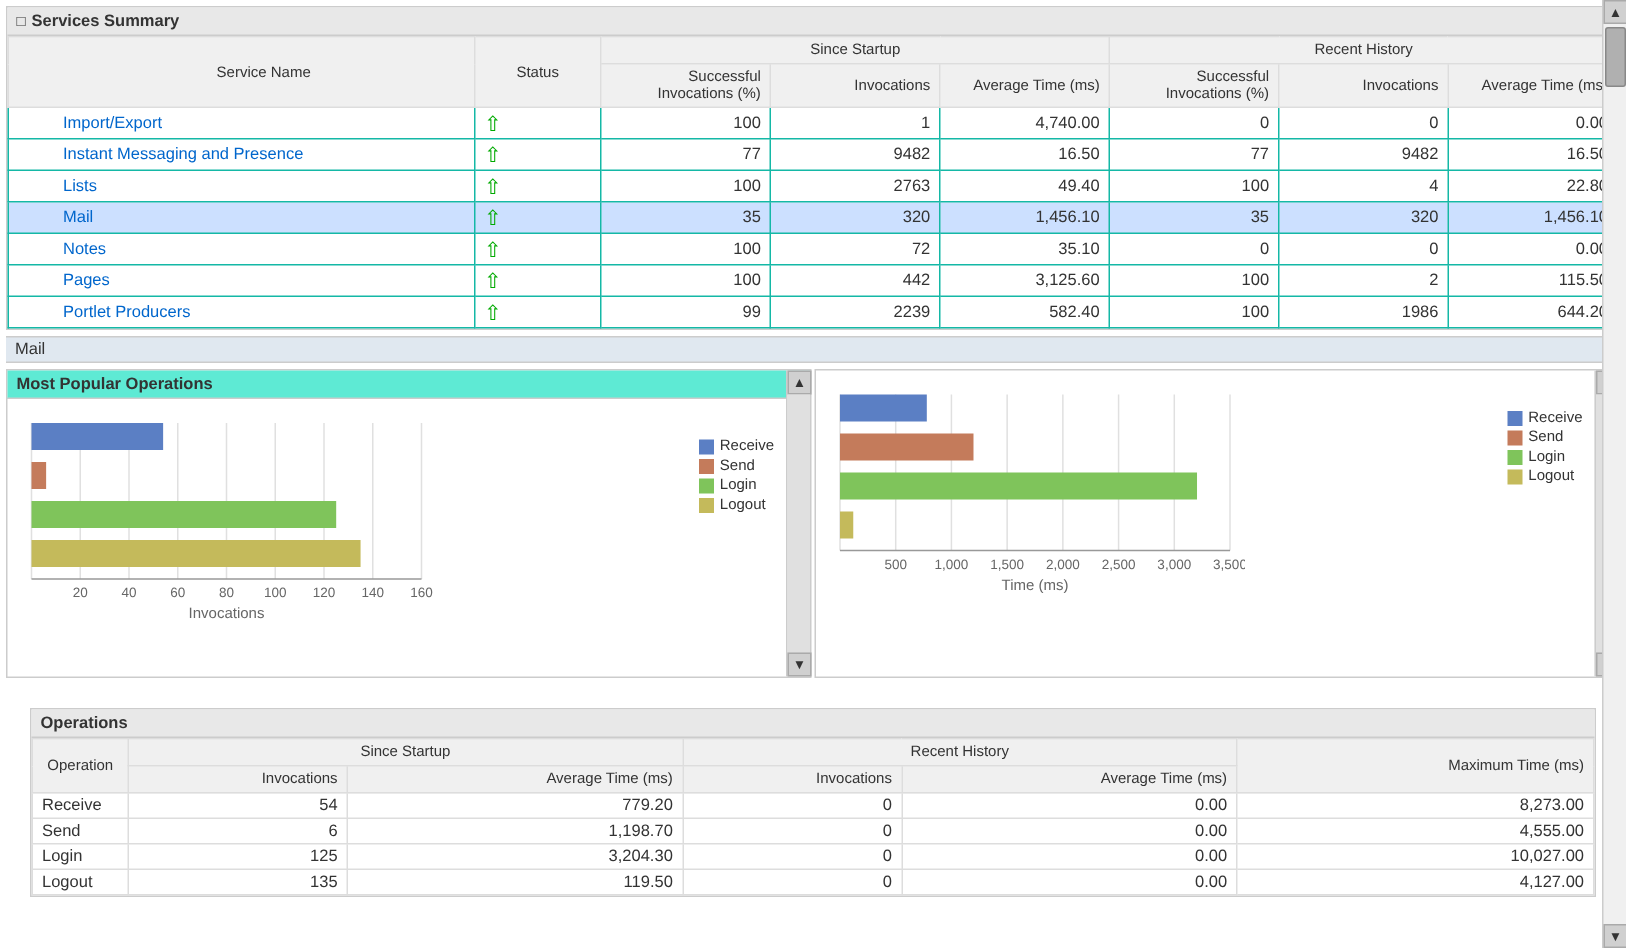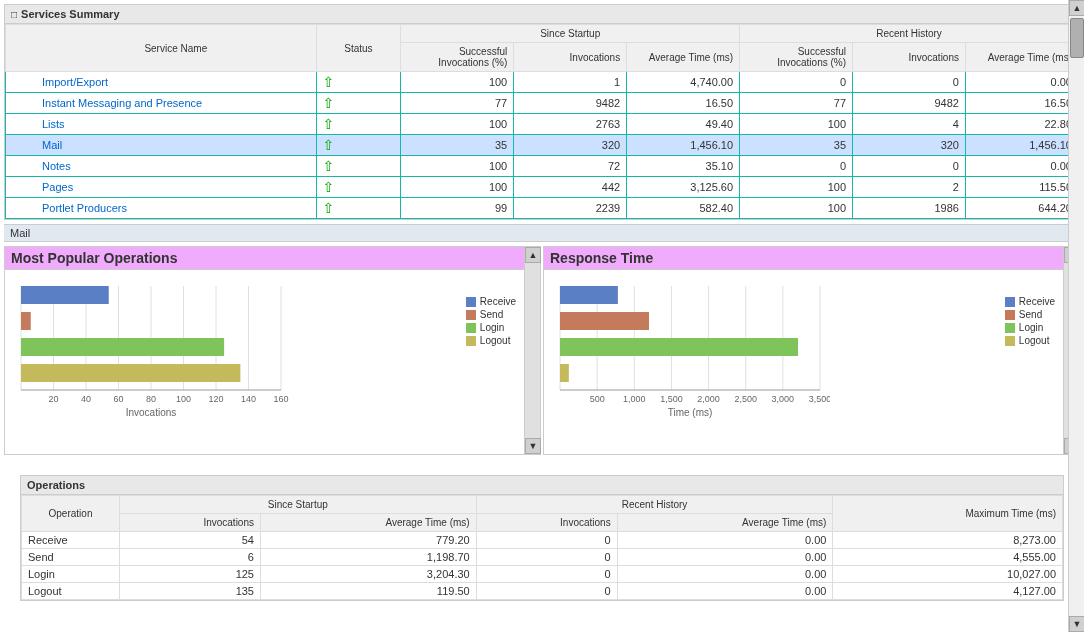--- a/index.html
+++ b/index.html
@@ -24,21 +24,21 @@
     .up-arrow { color: #00aa00; font-size: 14px; }
 
     .col-group-since { background: #e8f0e8; }
     .col-group-recent { background: #e8e8f0; }
 
     
     .mail-label { background: #e0e8f0; padding: 2px 6px; font-size: 11px; font-weight: normal; border-top: 1px solid #ccc; border-bottom: 1px solid #ccc; margin: 2px 4px; }
 
     .charts-section { display: flex; margin: 4px; gap: 0; }
     .chart-panel { border: 1px solid #ccc; flex: 1; position: relative; }
-    .chart-panel-title { background: #f0abfc; padding: 3px 6px; font-weight: bold; font-size: 14px; border-bottom: 1px solid #ccc; }
+    .chart-panel-title { background: #5eead4; padding: 3px 6px; font-weight: bold; font-size: 11px; border-bottom: 1px solid #ccc; }
     .scroll-up, .scroll-down { width: 16px; height: 16px; background: #d0d0d0; border: 1px solid #aaa; display: flex; align-items: center; justify-content: center; cursor: pointer; font-size: 9px; }
     .chart-inner { padding: 6px 24px 6px 6px; display: flex; gap: 8px; align-items: flex-start; }
     .bar-chart-area { flex: 1; }
     .chart-legend { font-size: 10px; display: flex; flex-direction: column; gap: 2px; padding-top: 20px; }
     .legend-item { display: flex; align-items: center; gap: 4px; }
     .legend-color { width: 10px; height: 10px; }
 
     
     .operations-section { border: 1px solid #ccc; margin: 20px; background: #fff; }
     .ops-table { width: 100%; border-collapse: collapse; font-size: 11px; }
@@ -207,21 +207,20 @@
       </div>
 
       <div style="position:absolute;right:0;top:0;width:16px;height:100%;background:#f0f0f0;border-left:1px solid #ccc;display:flex;flex-direction:column;justify-content:space-between;">
         <div class="scroll-up">▲</div>
         <div style="flex:1;background:#e0e0e0;"></div>
         <div class="scroll-down">▼</div>
       </div>
     </div>
 
     <div class="chart-panel" style="position:relative;">
-      <div class="chart-panel-title">Response Time</div>
       <div class="chart-inner">
         <div class="bar-chart-area" id="response-bars-container" style="position:relative; min-width:280px;">
         <svg width="280" height="170">
               <line x1="10" y1="10" x2="10" y2="114" stroke="#e0e0e0" stroke-width="1"></line>
               <line x1="47.14285714285714" y1="10" x2="47.14285714285714" y2="114" stroke="#e0e0e0" stroke-width="1"></line>
               <line x1="84.28571428571428" y1="10" x2="84.28571428571428" y2="114" stroke="#e0e0e0" stroke-width="1"></line>
               <line x1="121.42857142857142" y1="10" x2="121.42857142857142" y2="114" stroke="#e0e0e0" stroke-width="1"></line>
               <line x1="158.57142857142856" y1="10" x2="158.57142857142856" y2="114" stroke="#e0e0e0" stroke-width="1"></line>
               <line x1="195.71428571428572" y1="10" x2="195.71428571428572" y2="114" stroke="#e0e0e0" stroke-width="1"></line>
               <line x1="232.85714285714283" y1="10" x2="232.85714285714283" y2="114" stroke="#e0e0e0" stroke-width="1"></line>
@@ -268,21 +267,21 @@
     </div>
   </div>
 
   <div class="operations-section">
     <div class="section-header">
       <span>Operations</span>
     </div>
     <table class="ops-table">
       <thead>
         <tr>
-          <th rowspan="2" style="width:98px;">Operation</th>
+          <th rowspan="2" style="width:64px;">Operation</th>
           <th colspan="2" class="group-header">Since Startup</th>
           <th colspan="2" class="group-header">Recent History</th>
           <th rowspan="2" class="num-col">Maximum Time (ms)</th>
         </tr>
         <tr>
           <th class="num-col">Invocations</th>
           <th class="num-col">Average Time (ms)</th>
           <th class="num-col">Invocations</th>
           <th class="num-col">Average Time (ms)</th>
         </tr>

